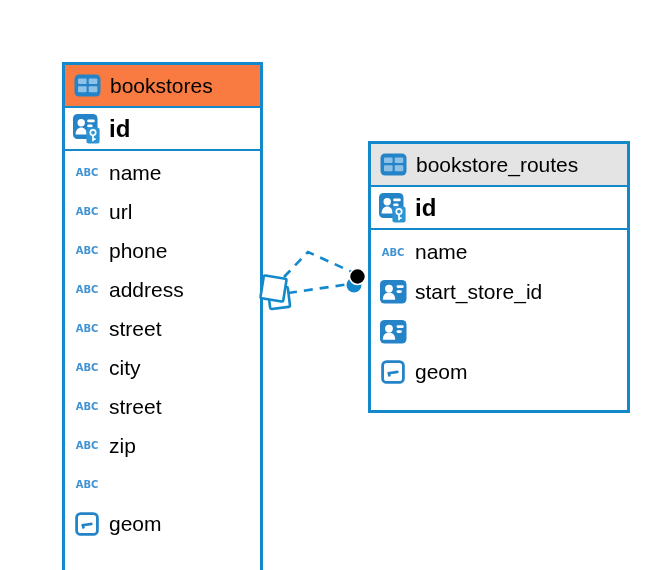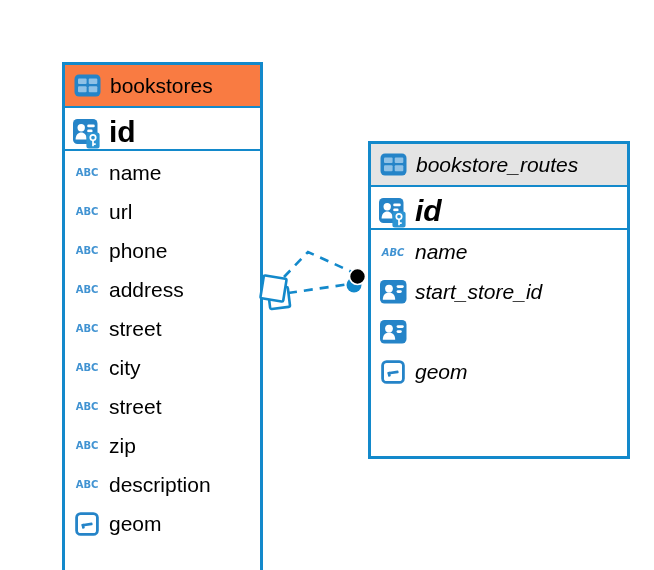--- a/index.html
+++ b/index.html
@@ -21,41 +21,40 @@
     font-family:"Liberation Sans", sans-serif;
     color:var(--text_color);
     overflow:hidden;
   }
   .entity{
     position:absolute;
     background:#fff;
     border:3px solid var(--border_blue);
   }
   .entity--bookstores{left:62px;top:62px;width:201px;height:532px;}
-  .entity--routes{left:368px;top:141px;width:262px;height:318px;font-style:italic;}
+  .entity--routes{left:368px;top:141px;width:262px;height:272px;}
   .entity__header{
     height:43px;
     display:flex;align-items:center;gap:9px;
     padding:0 8px;
     border-bottom:2px solid var(--border_blue);
     font-size:21px;
   }
   .entity__header--orange{background:var(--header_orange);}
   .entity__header--gray{background:var(--header_gray);}
   .row{
     display:flex;align-items:center;gap:8px;
     padding:0 8px;
     font-size:21px;
   }
   .row--pk{
     height:43px;
     border-bottom:2px solid var(--border_blue);
     font-weight:700;
-    font-size:30px;
-    align-items:flex-end;
+    font-size:24px;
   }
   .entity__body{padding-top:2px;}
   .entity--bookstores .entity__body .row{height:39px;}
   .entity--routes .entity__body .row{height:40px;}
   .icon-cell{
     width:28px;min-width:28px;
     display:flex;align-items:center;justify-content:center;
   }
   .abc{
     font-family:"DejaVu Sans", sans-serif;
@@ -166,21 +165,20 @@
     <div class="row">
       <span class="icon-cell abc">ABC</span>
       <span>street</span>
     </div>
     <div class="row">
       <span class="icon-cell abc">ABC</span>
       <span>zip</span>
     </div>
     <div class="row">
       <span class="icon-cell abc">ABC</span>
-      <span>description</span>
     </div>
     <div class="row">
       <span class="icon-cell">
         <svg width="24" height="24">
             <use href="#icon-geom"></use>
           </svg>
       </span>
       <span>geom</span>
     </div>
   </div>

